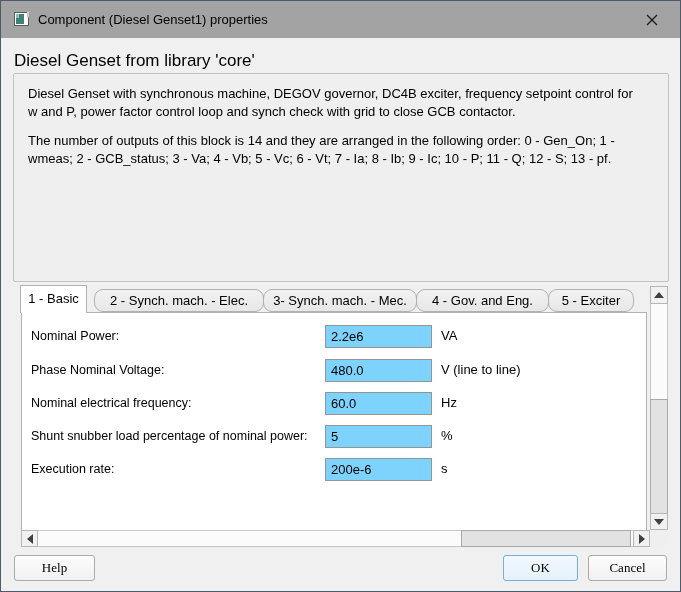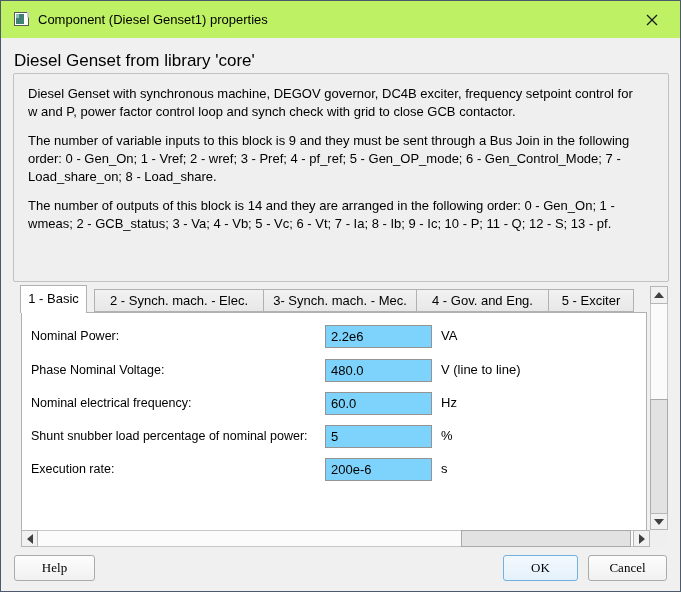--- a/index.html
+++ b/index.html
@@ -5,41 +5,41 @@
   * { margin:0; padding:0; box-sizing:border-box; }
   html,body { background:#ffffff; }
   body { font-family:"Liberation Sans", sans-serif; color:#000; }
 
   .dialog {
     position:relative; width:681px; height:592px;
     background:#f0f0f0; border:1px solid #4d5a6b; overflow:hidden;
   }
 
   
-  .titlebar { position:absolute; left:0; top:0; width:100%; height:37px; background:#bef264; }
+  .titlebar { position:absolute; left:0; top:0; width:100%; height:37px; background:#a3a3a3; }
   .app-icon { position:absolute; left:13px; top:10px; width:16px; height:16px; }
   .win-title { position:absolute; left:37px; top:0; height:37px; line-height:37px; font-size:13px; color:#000; white-space:nowrap; }
   .close-btn { position:absolute; right:8px; top:0; width:40px; height:37px; display:flex; align-items:center; justify-content:center; cursor:pointer; }
 
   
   .lib-note { position:absolute; left:13px; top:50px; font-size:17px; }
 
   
   .desc-box {
     position:absolute; left:12px; top:72px; width:656px; height:209px;
     background:#efefef; border:1px solid #c2c2c2; border-radius:2px;
     padding:11px 24px 0 14px; overflow:hidden;
   }
   .desc-box p { font-size:13px; line-height:18px; margin:0 0 11px 0; }
 
   
   .tab { position:absolute; font-size:13px; text-align:center; cursor:pointer;
          border:1px solid #b1b1b1; background:linear-gradient(#f2f2f2,#e7e7e7); }
   .tab .tab-label { display:block; width:100%; }
-  .tab.inactive { top:288px; height:23px; line-height:21px; }
+  .tab.inactive { top:288px; height:23px; line-height:21px;border-radius:9px; }
   .tab.active { top:284px; height:28px; line-height:26px; background:#ffffff; border-bottom:none; z-index:3; }
   .tab1 { left:19px;  width:67px;  }
   .tab2 { left:93px;  width:170px; }
   .tab3 { left:262px; width:154px; }
   .tab4 { left:415px; width:133px; }
   .tab5 { left:547px; width:86px;  }
 
   
   .pane {
     position:absolute; left:20px; top:311px; width:626px; height:218px;
@@ -100,21 +100,20 @@
         <line x1="1" y1="1" x2="11" y2="11" stroke="#1a1a1a" stroke-width="1.3"></line>
         <line x1="11" y1="1" x2="1" y2="11" stroke="#1a1a1a" stroke-width="1.3"></line>
       </svg>
     </span>
   </div>
 
   <div class="lib-note">Diesel Genset from library 'core'</div>
 
   <div class="desc-box">
     <p>Diesel Genset with synchronous machine, DEGOV governor, DC4B exciter, frequency setpoint control for w and P, power factor control loop and synch check with grid to close GCB contactor.</p>
-    <p>The number of variable inputs to this block is 9 and they must be sent through a Bus Join in the following order: 0 - Gen_On; 1 - Vref; 2 - wref; 3 - Pref; 4 - pf_ref; 5 - Gen_OP_mode; 6 - Gen_Control_Mode; 7 - Load_share_on; 8 - Load_share.</p>
     <p>The number of outputs of this block is 14 and they are arranged in the following order: 0 - Gen_On; 1 - wmeas; 2 - GCB_status; 3 - Va; 4 - Vb; 5 - Vc; 6 - Vt; 7 - Ia; 8 - Ib; 9 - Ic; 10 - P; 11 - Q; 12 - S; 13 - pf.</p>
   </div>
 
   <div class="tab active tab1">
       <span class="tab-label">1 - Basic</span>
     </div>
   <div class="tab inactive tab2">
       <span class="tab-label">2 - Synch. mach. - Elec.</span>
     </div>
   <div class="tab inactive tab3">

